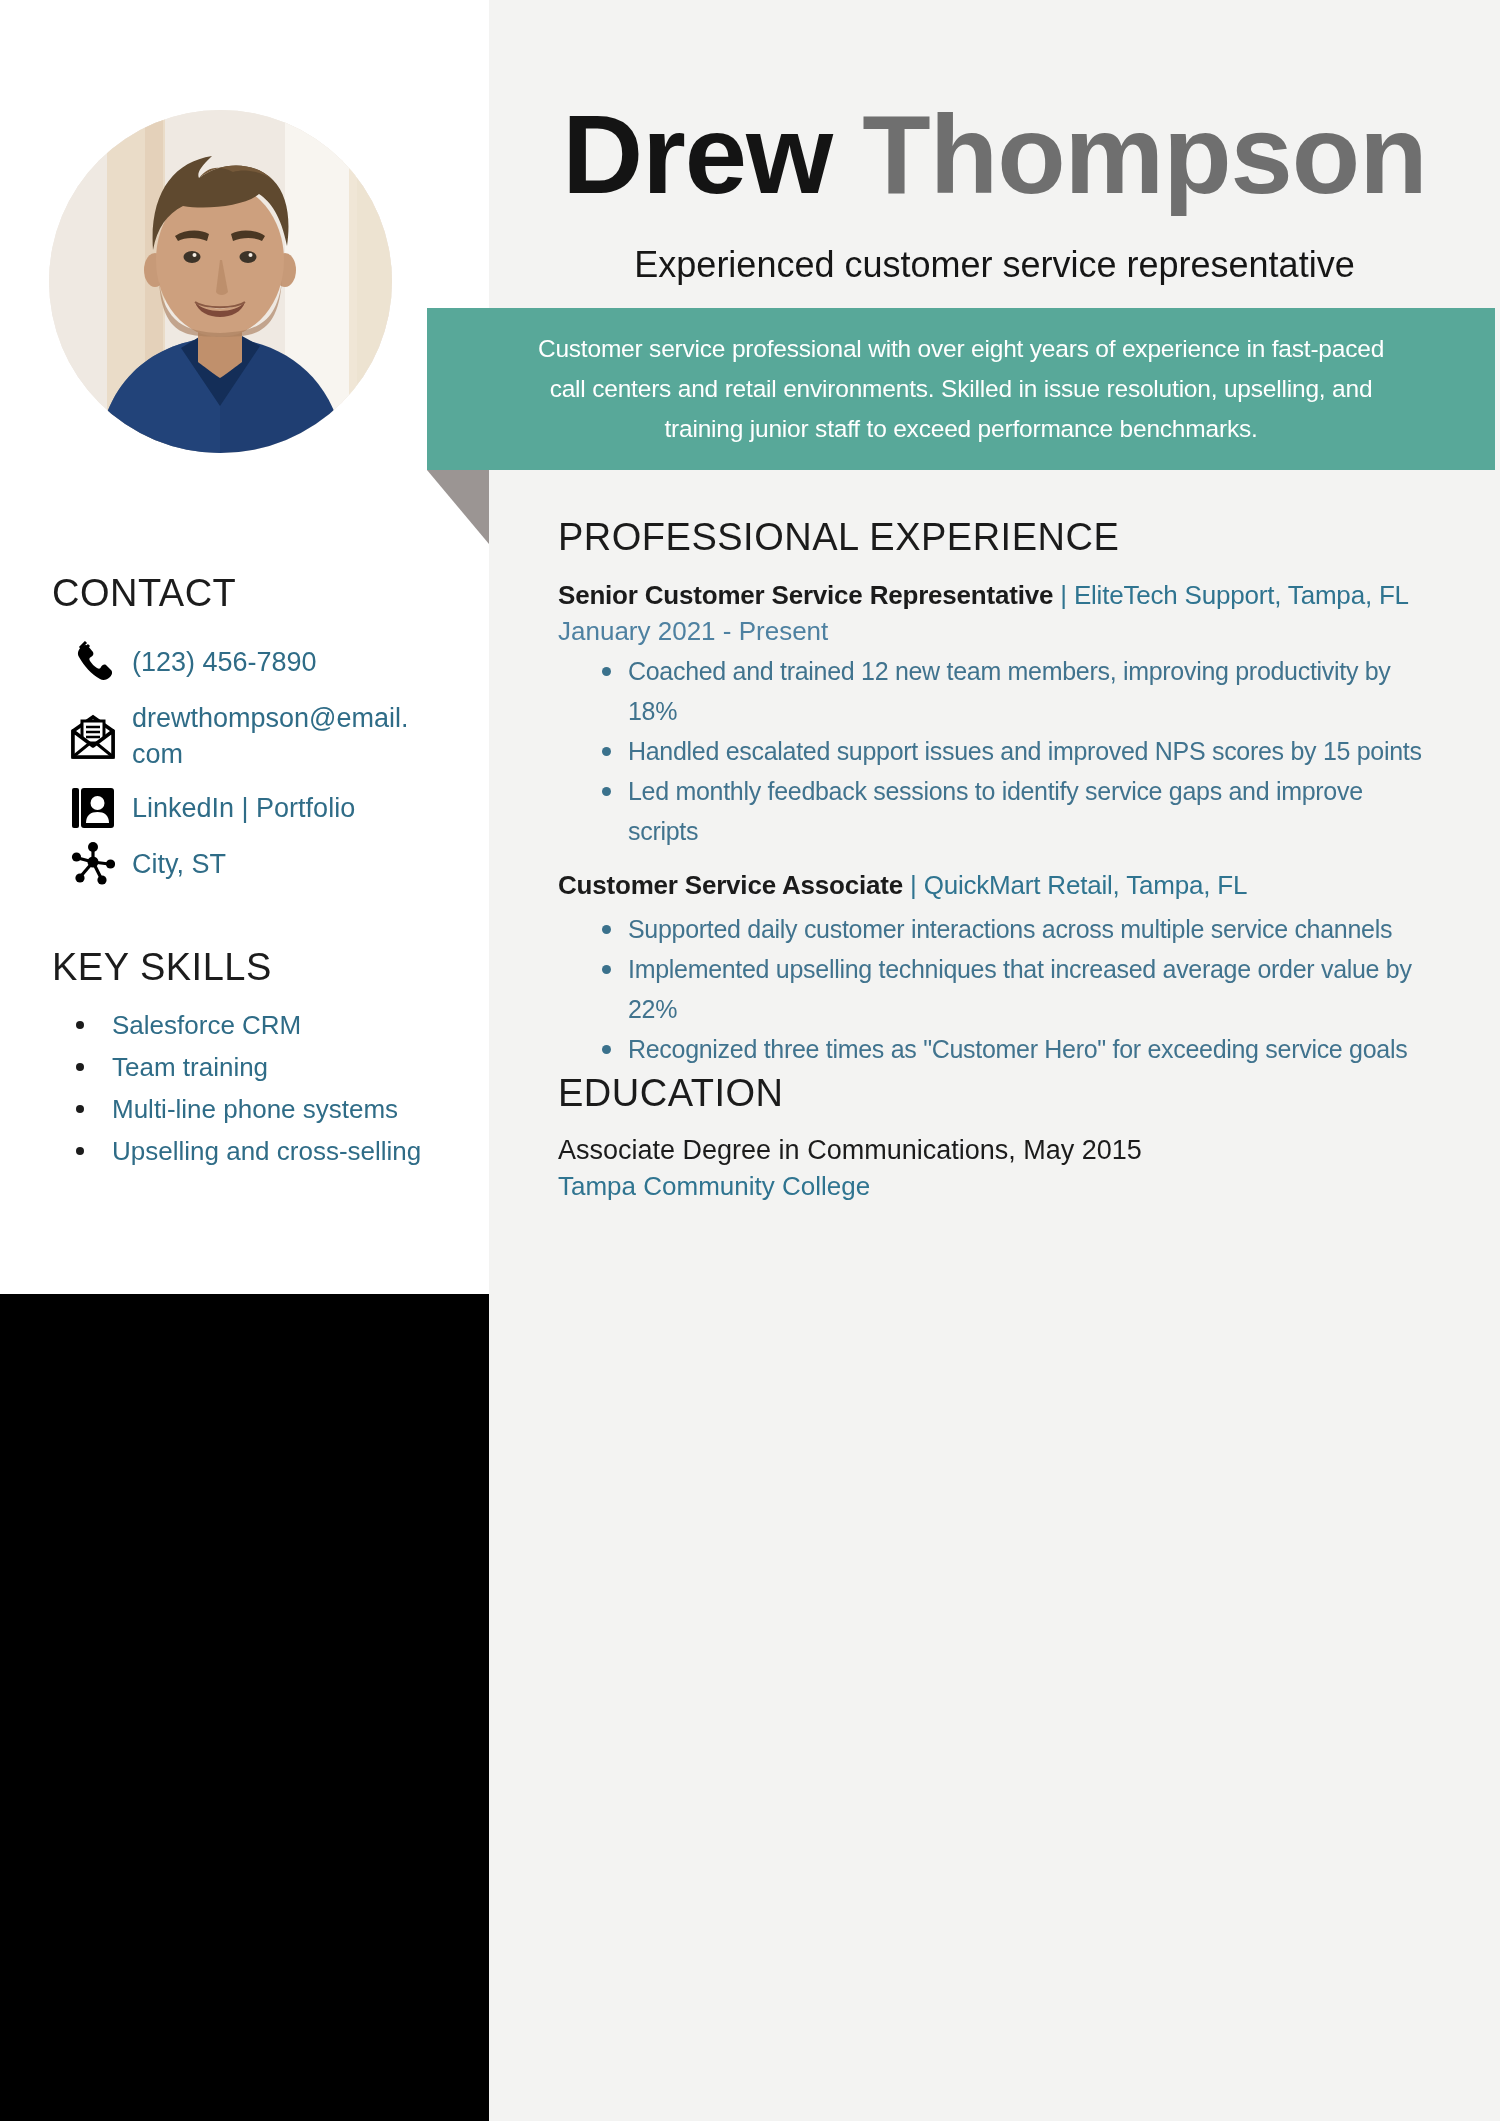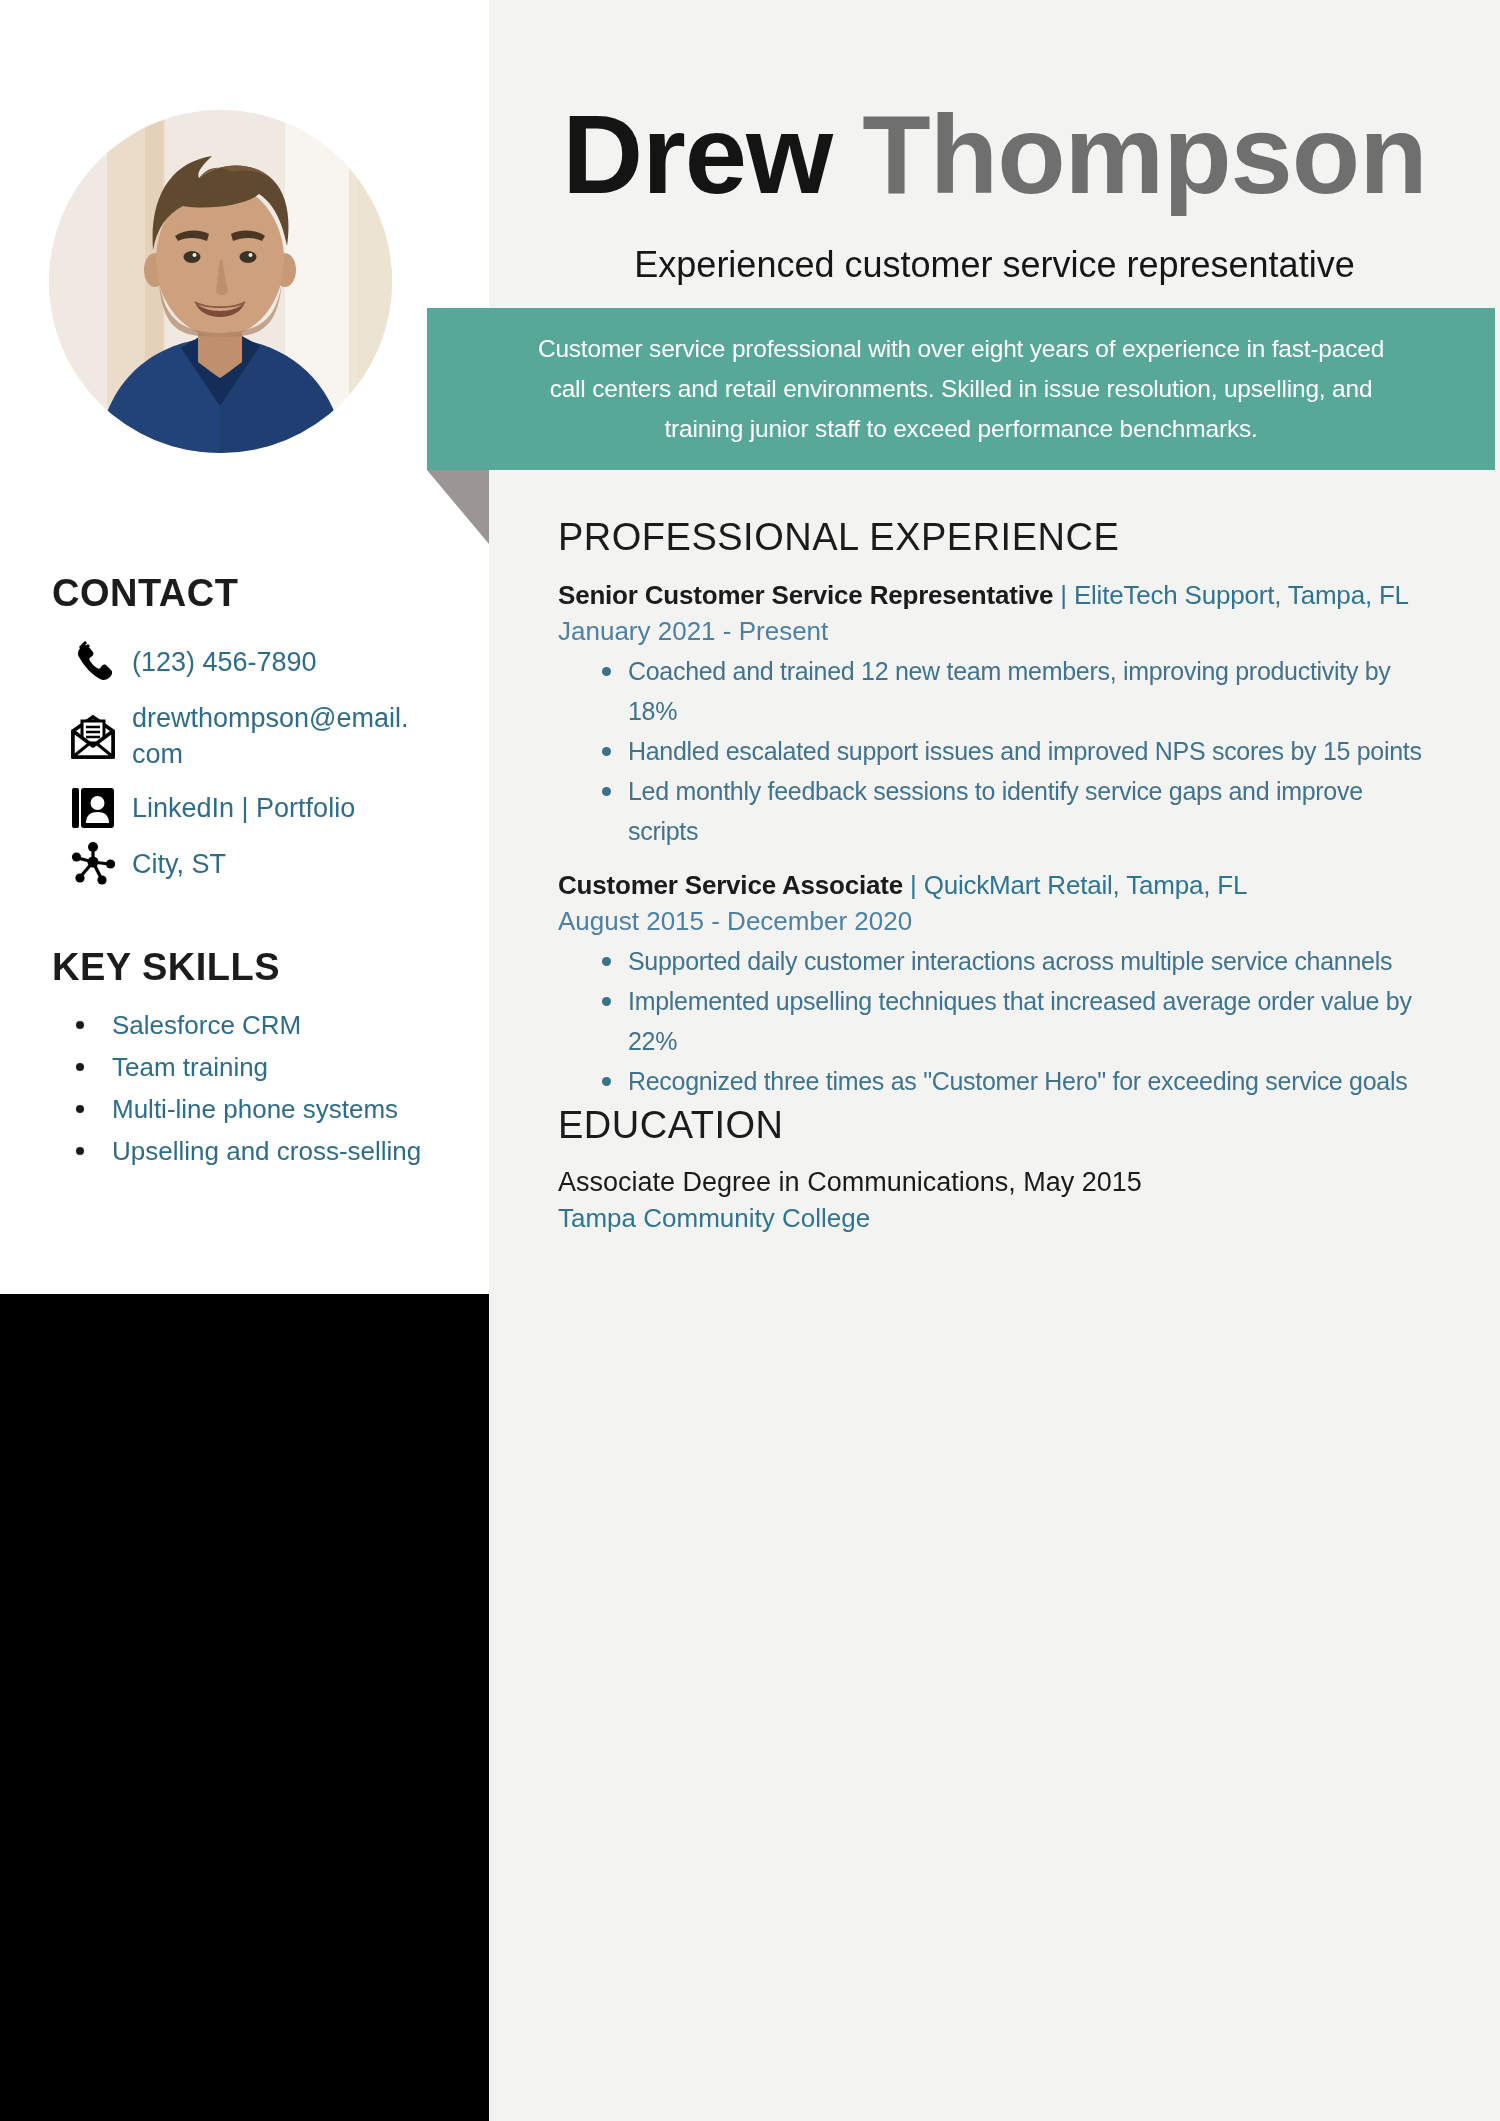--- a/index.html
+++ b/index.html
@@ -15,21 +15,21 @@
   .sidebar-top { position:absolute; left:0; top:0; width:489px; height:1294px; background:#fff; }
 
   .photo {
     position:absolute; left:49px; top:110px; width:343px; height:343px;
     border-radius:50%; overflow:hidden; background:#EFE9E3;
   }
   .photo svg { display:block; }
 
   .contact { position:absolute; left:52px; top:570px; width:410px; }
   .side-heading {
-    font-size:38px; line-height:46px; color:#1C1C1C; font-weight:700;
+    font-size:38px; line-height:46px; color:#1C1C1C; font-weight:400;
     letter-spacing:0.5px; white-space:nowrap;
   }
   .contact-list { margin-top:22px; }
   .contact-row { display:flex; align-items:center; }
   .contact-row.r-phone    { margin-top:4px;  min-height:48px; }
   .contact-row.r-email    { margin-top:14px; min-height:72px; align-items:center; }
   .contact-row.r-linkedin { margin-top:12px; min-height:48px; }
   .contact-row.r-city     { margin-top:10px; min-height:44px; }
   .c-icon { width:46px; margin-left:18px; flex:0 0 46px; display:flex; justify-content:center; }
   .c-text {
@@ -260,21 +260,20 @@
       <div class="job-dates">January 2021 - Present</div>
       <ul class="bullets">
         <li>Coached and trained 12 new team members, improving productivity by 18%</li>
         <li>Handled escalated support issues and improved NPS scores by 15 points</li>
         <li>Led monthly feedback sessions to identify service gaps and improve scripts</li>
       </ul>
     </div>
 
     <div class="job">
       <div class="job-title"><span>Customer Service Associate</span><span class="sep"> | </span><span class="company">QuickMart Retail, Tampa, FL</span></div>
-      <div class="job-dates">August 2015 - December 2020</div>
       <ul class="bullets">
         <li>Supported daily customer interactions across multiple service channels</li>
         <li>Implemented upselling techniques that increased average order value by 22%</li>
         <li>Recognized three times as "Customer Hero" for exceeding service goals</li>
       </ul>
     </div>
 
     <div class="education">
       <div class="section-heading">EDUCATION</div>
       <div class="degree">Associate Degree in Communications, May 2015</div>

